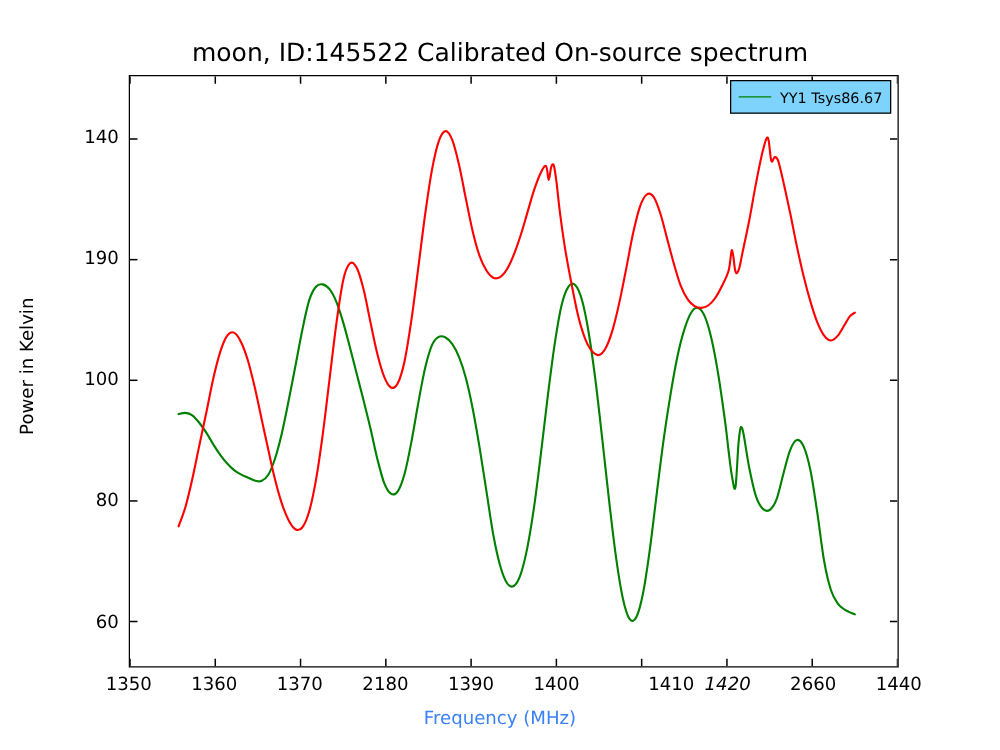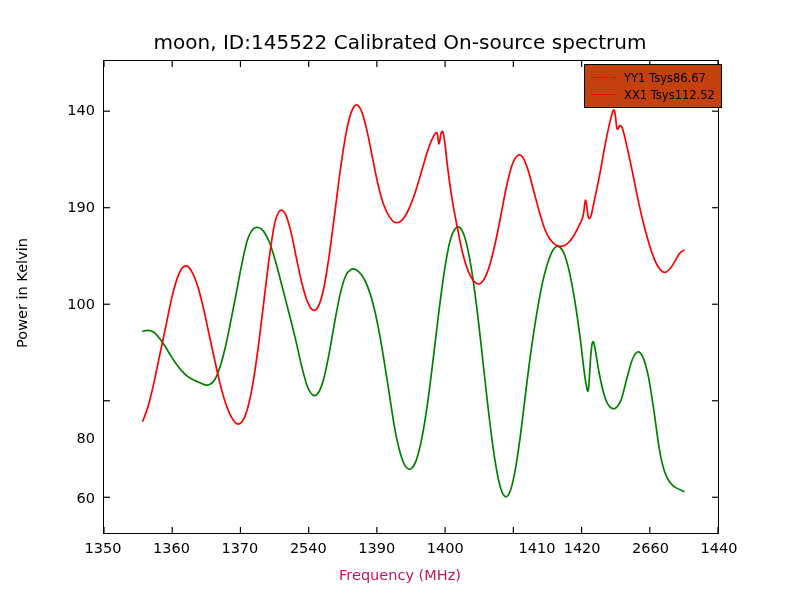--- a/index.html
+++ b/index.html
@@ -79,39 +79,39 @@
     width: 796px;
     height: 24px;
   }
   #xaxis-label {
     position: absolute;
     left: 0;
     top: 567px;
     width: 800px;
     text-align: center;
     font-size: 14.5px;
-    color: #be185d;
+    color: #3b82f6;
   }
   #yaxis-label {
     position: absolute;
     left: -58px;
     top: 285px;
     width: 160px;
     text-align: center;
     font-size: 14.5px;
     color: #000000;
     transform: rotate(-90deg);
     transform-origin: center center;
   }
   #legend {
     position: absolute;
     left: 584px;
     top: 64px;
     border: 1.2px solid #000000;
-    background: #c2410c;
+    background: #7dd3fc;
     padding: 4px 6px 4px 6px;
     box-sizing: border-box;
   }
   .legend-row {
     display: flex;
     align-items: center;
     height: 17px;
   }
   .legend-swatch {
     width: 26px;
@@ -170,45 +170,41 @@
         </g>
       <g id="lines-group">
           <path d="M 39.01 271.41 C 39.93 271.25, 42.66 270.28, 44.49 270.44 C 46.31 270.60, 48.14 271.09, 49.96 272.38 C 51.79 273.67, 53.50 275.77, 55.44 278.20 C 57.38 280.62, 59.66 283.93, 61.60 286.92 C 63.54 289.91, 65.25 293.22, 67.08 296.13 C 68.90 299.04, 70.73 301.86, 72.55 304.37 C 74.38 306.87, 76.20 309.13, 78.03 311.15 C 79.85 313.17, 81.68 315.03, 83.50 316.48 C 85.33 317.94, 87.15 318.91, 88.98 319.88 C 90.80 320.85, 92.63 321.49, 94.45 322.30 C 96.28 323.11, 98.10 324.24, 99.93 324.72 C 101.75 325.21, 103.58 325.94, 105.40 325.21 C 107.23 324.48, 109.05 323.35, 110.88 320.36 C 112.71 317.37, 114.53 312.85, 116.36 307.28 C 118.18 301.70, 120.01 294.67, 121.83 286.92 C 123.66 279.17, 125.48 269.80, 127.31 260.75 C 129.13 251.70, 130.96 242.09, 132.78 232.64 C 134.61 223.19, 136.43 212.77, 138.26 204.04 C 140.08 195.32, 141.91 186.11, 143.73 180.29 C 145.56 174.48, 147.38 171.33, 149.21 169.15 C 151.03 166.97, 152.86 166.89, 154.68 167.21 C 156.51 167.53, 158.33 168.74, 160.16 171.09 C 161.99 173.43, 163.81 176.82, 165.64 181.26 C 167.46 185.71, 169.29 191.60, 171.11 197.74 C 172.94 203.88, 174.76 211.15, 176.59 218.10 C 178.41 225.04, 180.24 232.31, 182.06 239.42 C 183.89 246.53, 185.71 253.48, 187.54 260.75 C 189.36 268.02, 191.19 275.29, 193.01 283.04 C 194.84 290.80, 196.66 300.01, 198.49 307.28 C 200.31 314.55, 202.14 321.98, 203.96 326.66 C 205.79 331.35, 207.61 334.26, 209.44 335.39 C 211.27 336.52, 213.09 336.11, 214.92 333.45 C 216.74 330.78, 218.57 326.02, 220.39 319.39 C 222.22 312.77, 224.04 303.16, 225.87 293.71 C 227.69 284.25, 229.52 272.54, 231.34 262.69 C 233.17 252.83, 234.99 242.33, 236.82 234.58 C 238.64 226.82, 240.47 220.36, 242.29 216.16 C 244.12 211.96, 245.94 210.42, 247.77 209.37 C 249.59 208.32, 251.42 208.89, 253.24 209.86 C 255.07 210.83, 256.89 212.52, 258.72 215.19 C 260.55 217.86, 262.37 221.25, 264.20 225.85 C 266.02 230.46, 267.85 235.87, 269.67 242.82 C 271.50 249.76, 273.32 258.24, 275.15 267.53 C 276.97 276.82, 278.80 287.57, 280.62 298.55 C 282.45 309.54, 284.27 321.82, 286.10 333.45 C 287.92 345.08, 289.75 358.41, 291.57 368.34 C 293.40 378.28, 295.22 386.60, 297.05 393.06 C 298.87 399.52, 300.70 404.37, 302.52 407.12 C 304.35 409.86, 306.17 410.67, 308.00 409.54 C 309.83 408.41, 311.65 405.50, 313.48 400.33 C 315.30 395.16, 317.13 387.73, 318.95 378.52 C 320.78 369.31, 322.60 357.76, 324.43 345.08 C 326.25 332.40, 328.08 317.21, 329.90 302.43 C 331.73 287.65, 333.55 270.93, 335.38 256.39 C 337.20 241.85, 339.03 227.23, 340.85 215.19 C 342.68 203.15, 344.50 191.85, 346.33 184.17 C 348.15 176.50, 349.98 171.89, 351.80 169.15 C 353.63 166.40, 355.45 165.92, 357.28 167.69 C 359.11 169.47, 360.93 173.35, 362.76 179.81 C 364.58 186.27, 366.41 195.56, 368.23 206.47 C 370.06 217.37, 371.88 230.86, 373.71 245.24 C 375.53 259.62, 377.36 276.58, 379.18 292.74 C 381.01 308.89, 382.83 326.50, 384.66 342.17 C 386.48 357.84, 388.31 373.84, 390.13 386.76 C 391.96 399.69, 393.78 411.48, 395.61 419.72 C 397.43 427.96, 399.26 433.77, 401.08 436.20 C 402.91 438.62, 404.73 437.97, 406.56 434.26 C 408.39 430.54, 410.21 423.27, 412.04 413.90 C 413.86 404.53, 415.69 391.45, 417.51 378.04 C 419.34 364.63, 421.16 347.99, 422.99 333.45 C 424.81 318.91, 426.64 303.88, 428.46 290.80 C 430.29 277.71, 432.11 265.92, 433.94 254.93 C 435.76 243.95, 437.59 233.45, 439.41 224.88 C 441.24 216.32, 443.06 209.37, 444.89 203.56 C 446.71 197.74, 448.54 192.90, 450.36 189.99 C 452.19 187.08, 454.01 185.63, 455.84 186.11 C 457.67 186.60, 459.49 188.70, 461.32 192.90 C 463.14 197.10, 464.97 203.40, 466.79 211.31 C 468.62 219.23, 470.44 229.25, 472.27 240.39 C 474.09 251.54, 476.37 268.02, 477.74 278.20 C 479.11 288.37, 479.57 294.19, 480.48 301.46 C 481.39 308.73, 482.31 317.05, 483.22 321.82 C 484.13 326.58, 485.04 335.06, 485.96 330.06 C 486.87 325.05, 487.78 299.60, 488.69 291.77 C 489.61 283.93, 490.06 279.33, 491.43 283.04 C 492.80 286.76, 495.08 305.01, 496.91 314.06 C 498.73 323.11, 500.56 331.75, 502.38 337.33 C 504.21 342.90, 506.03 345.65, 507.86 347.50 C 509.68 349.36, 511.51 349.68, 513.33 348.47 C 515.16 347.26, 516.98 345.00, 518.81 340.23 C 520.63 335.47, 522.46 326.50, 524.28 319.88 C 526.11 313.25, 527.93 305.10, 529.76 300.49 C 531.59 295.89, 533.41 292.74, 535.24 292.25 C 537.06 291.77, 538.89 293.46, 540.71 297.58 C 542.54 301.70, 544.36 308.08, 546.19 316.97 C 548.01 325.85, 549.84 338.78, 551.66 350.90 C 553.49 363.01, 555.31 379.33, 557.14 389.67 C 558.96 400.01, 560.79 407.28, 562.61 412.93 C 564.44 418.59, 566.26 421.01, 568.09 423.60 C 569.91 426.18, 571.28 426.99, 573.56 428.44 C 575.85 429.90, 580.41 431.67, 581.78 432.32" fill="none" stroke="#008000" stroke-width="1.7" stroke-linejoin="round" stroke-linecap="round"></path>
           <path d="M 39.01 361.56 C 39.93 358.97, 42.66 352.35, 44.49 346.05 C 46.31 339.75, 48.14 331.83, 49.96 323.75 C 51.79 315.68, 53.50 306.79, 55.44 297.58 C 57.38 288.37, 59.66 277.79, 61.60 268.50 C 63.54 259.21, 65.25 249.76, 67.08 241.85 C 68.90 233.93, 70.73 226.58, 72.55 221.01 C 74.38 215.43, 76.20 210.91, 78.03 208.40 C 79.85 205.90, 81.68 205.17, 83.50 205.98 C 85.33 206.79, 87.15 209.62, 88.98 213.25 C 90.80 216.89, 92.63 221.81, 94.45 227.79 C 96.28 233.77, 98.10 241.36, 99.93 249.12 C 101.75 256.87, 103.58 265.92, 105.40 274.32 C 107.23 282.72, 109.05 291.28, 110.88 299.52 C 112.71 307.76, 114.53 316.48, 116.36 323.75 C 118.18 331.02, 120.01 337.65, 121.83 343.14 C 123.66 348.63, 125.48 353.24, 127.31 356.71 C 129.13 360.19, 130.96 363.01, 132.78 363.98 C 134.61 364.95, 136.43 364.87, 138.26 362.53 C 140.08 360.19, 141.91 356.23, 143.73 349.93 C 145.56 343.63, 147.38 335.06, 149.21 324.72 C 151.03 314.38, 152.86 301.46, 154.68 287.89 C 156.51 274.32, 158.33 258.16, 160.16 243.30 C 161.99 228.44, 163.81 211.96, 165.64 198.71 C 167.46 185.46, 169.29 171.89, 171.11 163.82 C 172.94 155.74, 174.76 151.86, 176.59 150.25 C 178.41 148.63, 180.24 150.57, 182.06 154.12 C 183.89 157.68, 185.71 164.30, 187.54 171.57 C 189.36 178.84, 191.19 189.18, 193.01 197.74 C 194.84 206.30, 196.66 215.67, 198.49 222.94 C 200.31 230.21, 202.14 236.84, 203.96 241.36 C 205.79 245.89, 207.61 249.20, 209.44 250.09 C 211.27 250.97, 213.09 250.25, 214.92 246.69 C 216.74 243.14, 218.57 237.24, 220.39 228.76 C 222.22 220.28, 224.04 208.24, 225.87 195.80 C 227.69 183.36, 229.52 168.18, 231.34 154.12 C 233.17 140.07, 234.99 124.56, 236.82 111.47 C 238.64 98.39, 240.47 85.46, 242.29 75.61 C 244.12 65.75, 245.94 57.59, 247.77 52.34 C 249.59 47.09, 251.42 44.27, 253.24 44.10 C 255.07 43.94, 256.89 46.77, 258.72 51.37 C 260.55 55.98, 262.37 63.81, 264.20 71.73 C 266.02 79.65, 267.85 89.99, 269.67 98.87 C 271.50 107.76, 273.32 117.45, 275.15 125.04 C 276.97 132.64, 278.80 139.26, 280.62 144.43 C 282.45 149.60, 284.27 153.15, 286.10 156.06 C 287.92 158.97, 289.75 160.99, 291.57 161.88 C 293.40 162.77, 295.22 162.52, 297.05 161.39 C 298.87 160.26, 300.70 158.08, 302.52 155.09 C 304.35 152.10, 306.17 147.98, 308.00 143.46 C 309.83 138.94, 311.65 133.61, 313.48 127.95 C 315.30 122.30, 317.13 115.67, 318.95 109.53 C 320.78 103.39, 322.60 96.53, 324.43 91.12 C 326.25 85.70, 328.31 80.21, 329.90 77.06 C 331.50 73.91, 332.98 71.16, 334.01 72.21 C 335.04 73.26, 335.38 83.28, 336.06 83.36 C 336.75 83.44, 337.43 74.64, 338.12 72.70 C 338.80 70.76, 339.48 69.79, 340.17 71.73 C 340.85 73.67, 341.42 78.19, 342.22 84.33 C 343.02 90.47, 343.82 99.68, 344.96 108.56 C 346.10 117.45, 347.47 127.79, 349.07 137.64 C 350.66 147.50, 352.72 158.32, 354.54 167.69 C 356.37 177.06, 358.19 186.60, 360.02 193.87 C 361.84 201.13, 363.67 206.79, 365.49 211.31 C 367.32 215.84, 369.14 218.91, 370.97 221.01 C 372.79 223.11, 374.62 224.40, 376.44 223.91 C 378.27 223.43, 380.09 221.49, 381.92 218.10 C 383.75 214.71, 385.57 209.70, 387.40 203.56 C 389.22 197.42, 391.05 189.50, 392.87 181.26 C 394.70 173.02, 396.52 163.33, 398.35 154.12 C 400.17 144.91, 402.00 134.25, 403.82 126.01 C 405.65 117.77, 407.47 109.86, 409.30 104.69 C 411.12 99.52, 412.95 96.29, 414.77 94.99 C 416.60 93.70, 418.42 94.35, 420.25 96.93 C 422.07 99.52, 423.90 104.85, 425.72 110.50 C 427.55 116.16, 429.37 124.07, 431.20 130.86 C 433.03 137.64, 434.85 144.91, 436.68 151.21 C 438.50 157.52, 440.33 163.98, 442.15 168.66 C 443.98 173.35, 445.80 176.66, 447.63 179.33 C 449.45 181.99, 451.28 183.53, 453.10 184.66 C 454.93 185.79, 456.75 186.19, 458.58 186.11 C 460.40 186.03, 462.23 185.46, 464.05 184.17 C 465.88 182.88, 467.70 180.94, 469.53 178.36 C 471.35 175.77, 473.18 172.38, 475.00 168.66 C 476.83 164.95, 479.11 160.91, 480.48 156.06 C 481.85 151.21, 482.31 139.42, 483.22 139.58 C 484.13 139.74, 485.04 154.45, 485.96 157.03 C 486.87 159.62, 487.78 157.52, 488.69 155.09 C 489.61 152.67, 490.06 148.95, 491.43 142.49 C 492.80 136.03, 495.08 125.69, 496.91 116.32 C 498.73 106.95, 500.56 95.64, 502.38 86.27 C 504.21 76.90, 506.26 66.24, 507.86 60.10 C 509.45 53.96, 510.82 48.14, 511.96 49.44 C 513.11 50.73, 513.79 65.27, 514.70 67.85 C 515.61 70.44, 516.53 64.94, 517.44 64.94 C 518.35 64.94, 519.04 64.62, 520.18 67.85 C 521.32 71.08, 522.69 77.38, 524.28 84.33 C 525.88 91.28, 527.93 100.81, 529.76 109.53 C 531.59 118.26, 533.41 128.11, 535.24 136.67 C 537.06 145.24, 538.89 153.48, 540.71 160.91 C 542.54 168.34, 544.36 175.12, 546.19 181.26 C 548.01 187.40, 549.84 193.22, 551.66 197.74 C 553.49 202.27, 555.31 205.98, 557.14 208.40 C 558.96 210.83, 560.79 212.28, 562.61 212.28 C 564.44 212.28, 566.26 210.51, 568.09 208.40 C 569.91 206.30, 571.97 202.27, 573.56 199.68 C 575.16 197.10, 576.30 194.51, 577.67 192.90 C 579.04 191.28, 581.09 190.47, 581.78 189.99" fill="none" stroke="#ff0000" stroke-width="1.7" stroke-linejoin="round" stroke-linecap="round"></path>
         </g>
     </svg>
   </div>
 
   <div id="ylabels-holder">
       <div class="tick-label-y" style="top: 498.135px;">60</div>
-      <div class="tick-label-y" style="top: 401.202px; margin-top: 37px;">80</div>
+      <div class="tick-label-y" style="top: 401.202px;">80</div>
       <div class="tick-label-y" style="top: 304.27px;">100</div>
       <div class="tick-label-y" style="top: 207.337px;">190</div>
       <div class="tick-label-y" style="top: 110.405px;">140</div>
     </div>
   <div id="xlabels-holder">
       <div class="tick-label-x" style="left: 103px;">1350</div>
       <div class="tick-label-x" style="left: 171.444px;">1360</div>
       <div class="tick-label-x" style="left: 239.889px;">1370</div>
-      <div class="tick-label-x" style="left: 308.333px;">2540</div>
+      <div class="tick-label-x" style="left: 308.333px;">2180</div>
       <div class="tick-label-x" style="left: 376.778px;">1390</div>
       <div class="tick-label-x" style="left: 445.222px;">1400</div>
       <div class="tick-label-x" style="left: 537px;">1410</div>
-      <div class="tick-label-x" style="left: 582.111px;">1420</div>
+      <div class="tick-label-x" style="left: 582.111px; font-style: italic;">1420</div>
       <div class="tick-label-x" style="left: 650.556px;">2660</div>
       <div class="tick-label-x" style="left: 719px;">1440</div>
     </div>
 
   <div id="xaxis-label">Frequency (MHz)</div>
   <div id="yaxis-label">Power in Kelvin</div>
 
   <div id="legend">
       <div class="legend-row">
         <span class="legend-swatch" style="border-top-color: rgb(0, 128, 0);"></span>
         <span class="legend-text">YY1 Tsys86.67</span>
       </div>
-      <div class="legend-row">
-        <span class="legend-swatch" style="border-top-color: rgb(255, 0, 0);"></span>
-        <span class="legend-text">XX1 Tsys112.52</span>
-      </div>
     </div>
 
 </div>
 
 </body></html>

